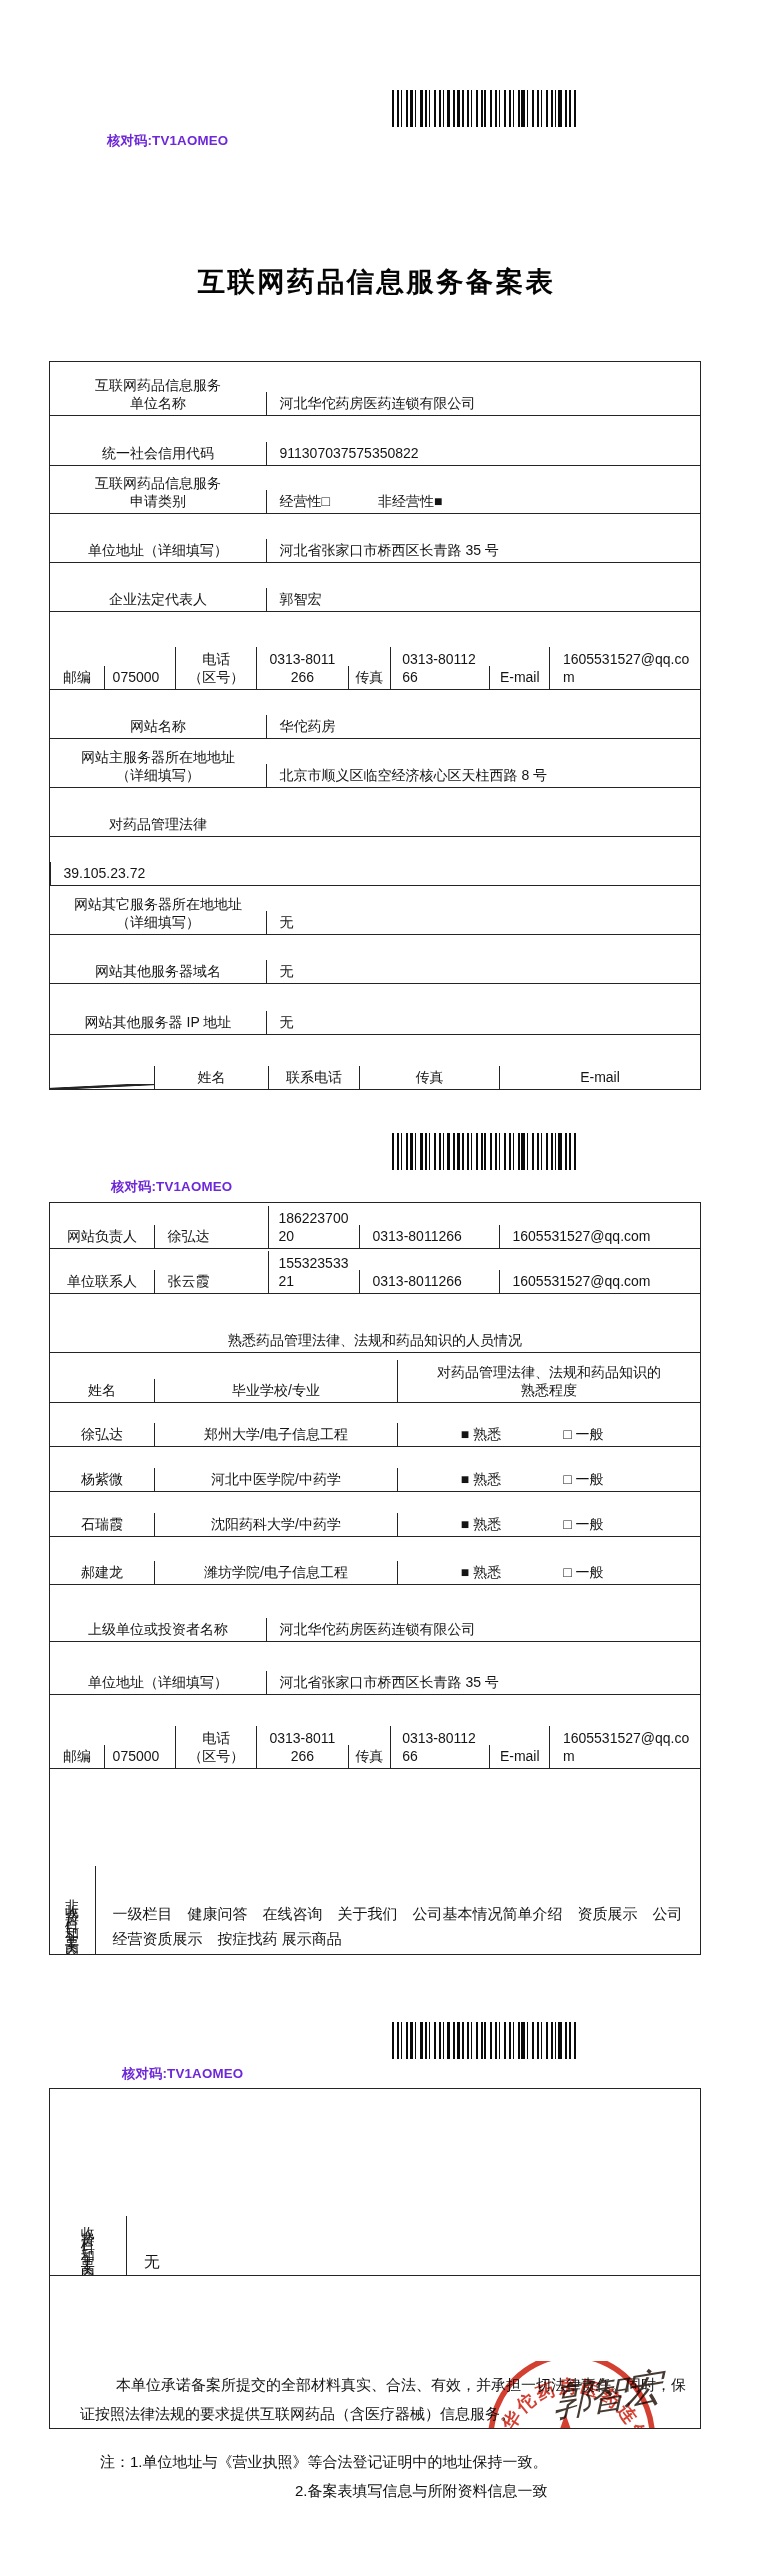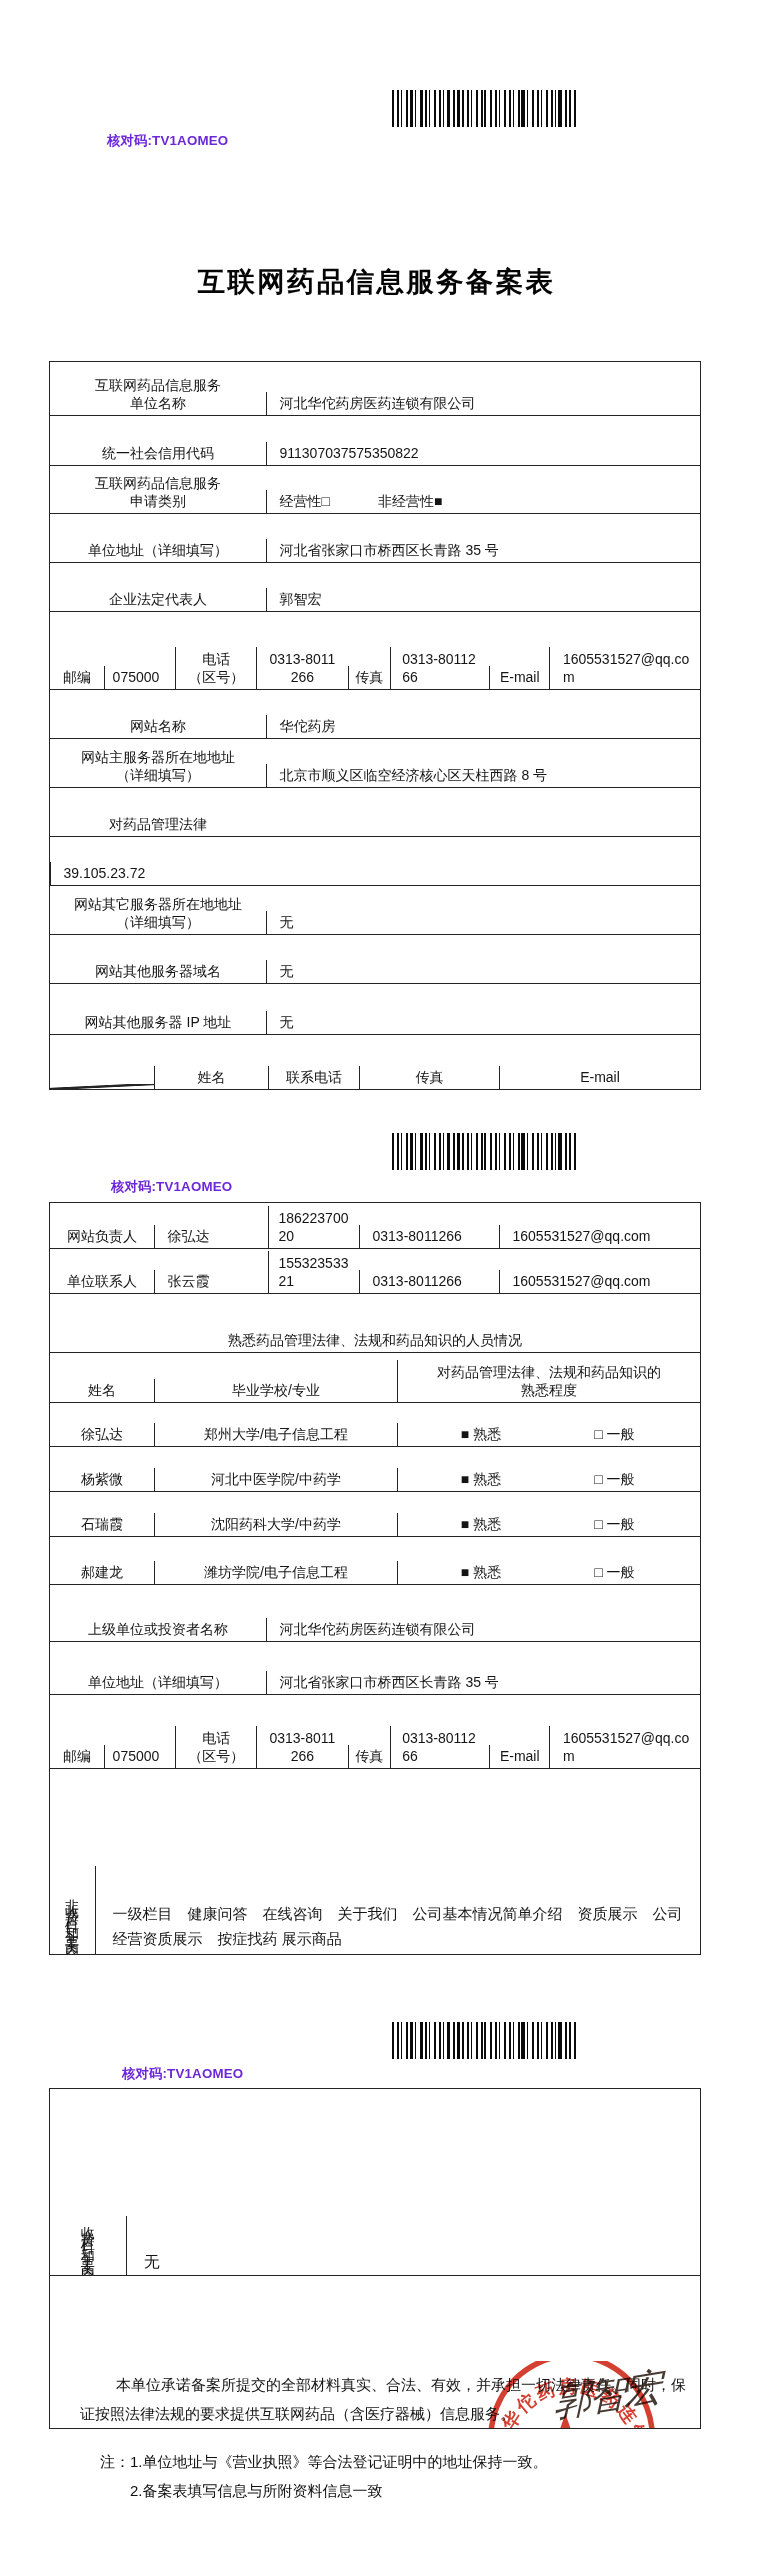--- a/index.html
+++ b/index.html
@@ -20,38 +20,38 @@
   .td.nb{border-left:0;}
   .lab{justify-content:center;text-align:center;}
   .val{padding-left:12.5px;}
   .pre{white-space:pre-line;}
   .grow{flex:1 1 auto;}
   .brk{word-break:break-all;}
   .diag{background:linear-gradient(to bottom right,transparent calc(50% - 1.6px),#242424 calc(50% - 0.8px),#242424 calc(50% + 0.8px),transparent calc(50% + 1.6px));}
   .vert{writing-mode:vertical-lr;text-orientation:upright;letter-spacing:5.5px;justify-content:center;}
   .fam{gap:0;}
   .fam .f1{margin-left:55px;}
-  .fam .f2{margin-left:93px;}
+  .fam .f2{margin-left:62px;}
   .topalign{align-items:flex-start;padding-top:36px;}
   .decl{position:relative;display:block;padding:9.4px 11px 0 30px;font-size:15px;line-height:29px;}
   .decl p{margin:0;text-indent:2.4em;word-break:break-all;}
   .signlab{position:absolute;left:375px;top:67px;font-size:15px;}
   .sig{position:absolute;left:503px;top:20.4px;font-size:38px;letter-spacing:-2.4px;color:#372a22;opacity:.92;
        font-family:"DejaVu Serif","Liberation Serif",serif;font-style:italic;
        transform:rotate(-9deg) skewX(-8deg);white-space:nowrap;}
   .sealnote{position:absolute;left:468px;top:108px;font-size:15px;letter-spacing:0.8px;font-style:italic;}
   .daterow{position:absolute;left:368px;top:118px;display:flex;align-items:baseline;white-space:nowrap;}
   .hw{font-family:"DejaVu Serif","Liberation Serif",serif;font-style:italic;color:#1d1d1d;}
   .hw.yr{font-size:27.4px;transform:rotate(-6deg);letter-spacing:0.8px;}
   .hw.mo{font-size:23.5px;margin-left:23.5px;color:#4a3c36;transform:rotate(8deg);}
   .hw.dy{font-size:23.5px;margin-left:19px;transform:rotate(-4deg);}
   .dsuf{font-size:15px;margin-left:6.3px;}
   .seal{position:absolute;left:433px;top:-11px;width:182px;height:179px;mix-blend-mode:multiply;opacity:.9;}
   .notes{position:absolute;left:100px;top:2447px;display:flex;font-size:15px;line-height:29px;color:#101010;}
-  .notes .nl{white-space:pre-line;}
+  .notes .nl{white-space:pre-line;text-align:right;}
 </style>
 </head>
 <body>
 
 <div class="doc">
 
   <div class="bc" style="top:90px"></div>
   <div class="cc" style="left:107px;top:132px">核对码:TV1AOMEO</div>
 
   <div class="title" style="top:264px">互联网药品信息服务备案表</div>

